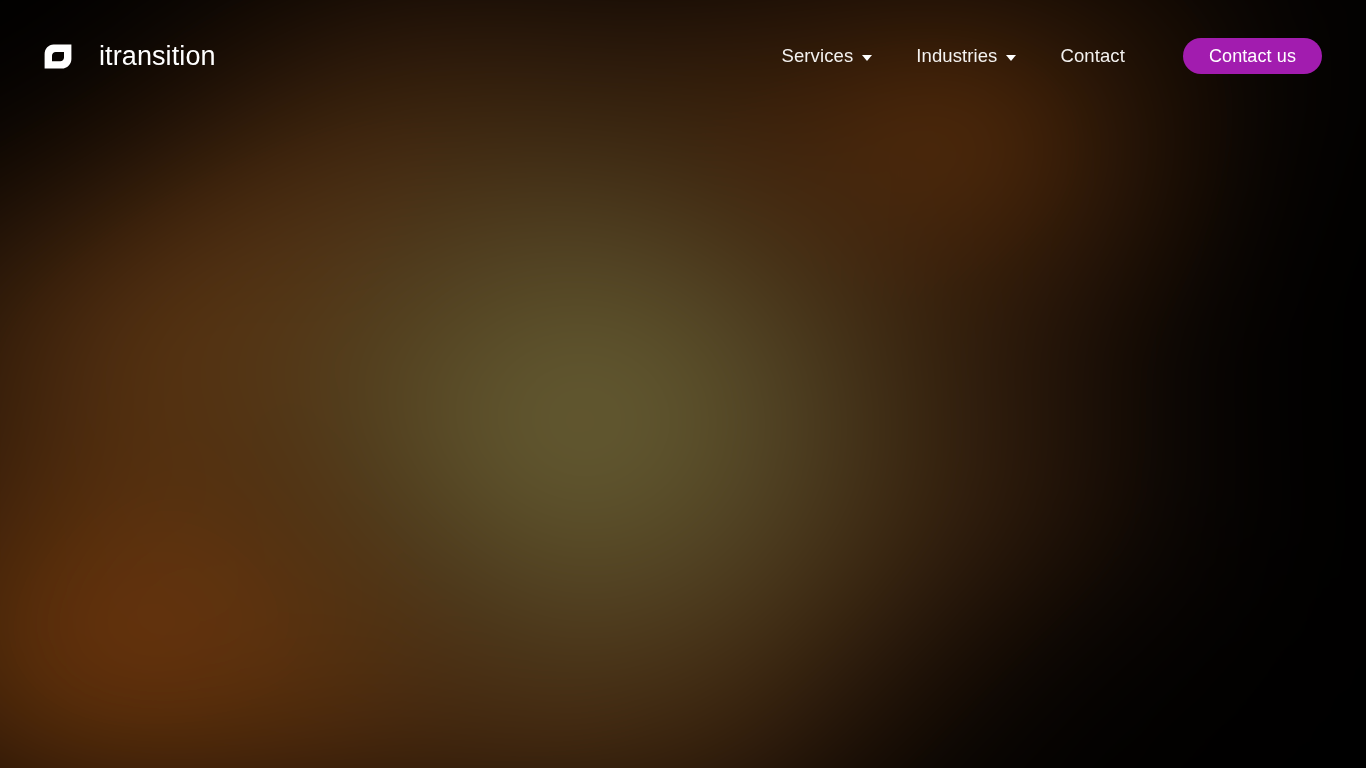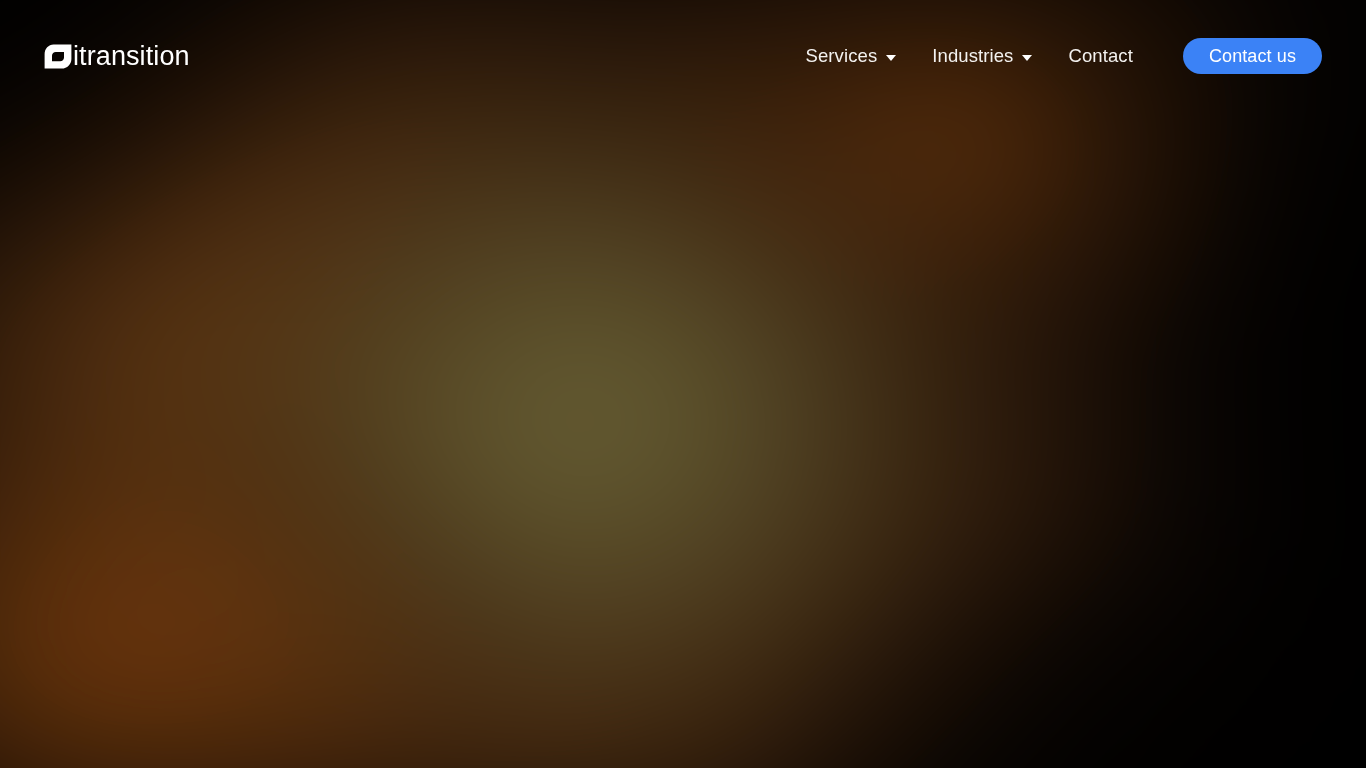--- a/index.html
+++ b/index.html
@@ -183,21 +183,21 @@
     display: flex;
     align-items: center;
     padding: 0 44px;
     z-index: 20;
   }
 
   
   .brand {
     display: flex;
     align-items: center;
-    gap: 1px;
+    gap: 27px;
     text-decoration: none;
     flex: 0 0 auto;
   }
 
   .brand-mark {
     width: 28px;
     height: 25px;
     display: block;
     flex: 0 0 auto;
   }
@@ -209,21 +209,21 @@
     letter-spacing: 0.1px;
     font-weight: 400;
     white-space: nowrap;
   }
 
   
   .main-nav {
     margin-left: auto;
     display: flex;
     align-items: center;
-    gap: 4px;
+    gap: 12px;
   }
 
   .nav-item {
     position: relative;
     display: flex;
     align-items: center;
     gap: 9px;
     padding: 10px 16px;
     color: #f4f2f0;
     font-size: 18.5px;
@@ -251,21 +251,21 @@
   
   .cta-button {
     margin-left: 30px;
     height: 36px;
     padding: 0 26px;
     display: inline-flex;
     align-items: center;
     justify-content: center;
     border: 0;
     border-radius: 999px;
-    background: #3b82f6;
+    background: #a21caf;
     color: #ffffff;
     font-family: inherit;
     font-size: 18px;
     line-height: 1;
     letter-spacing: 0.1px;
     white-space: nowrap;
     cursor: pointer;
   }
 
   

